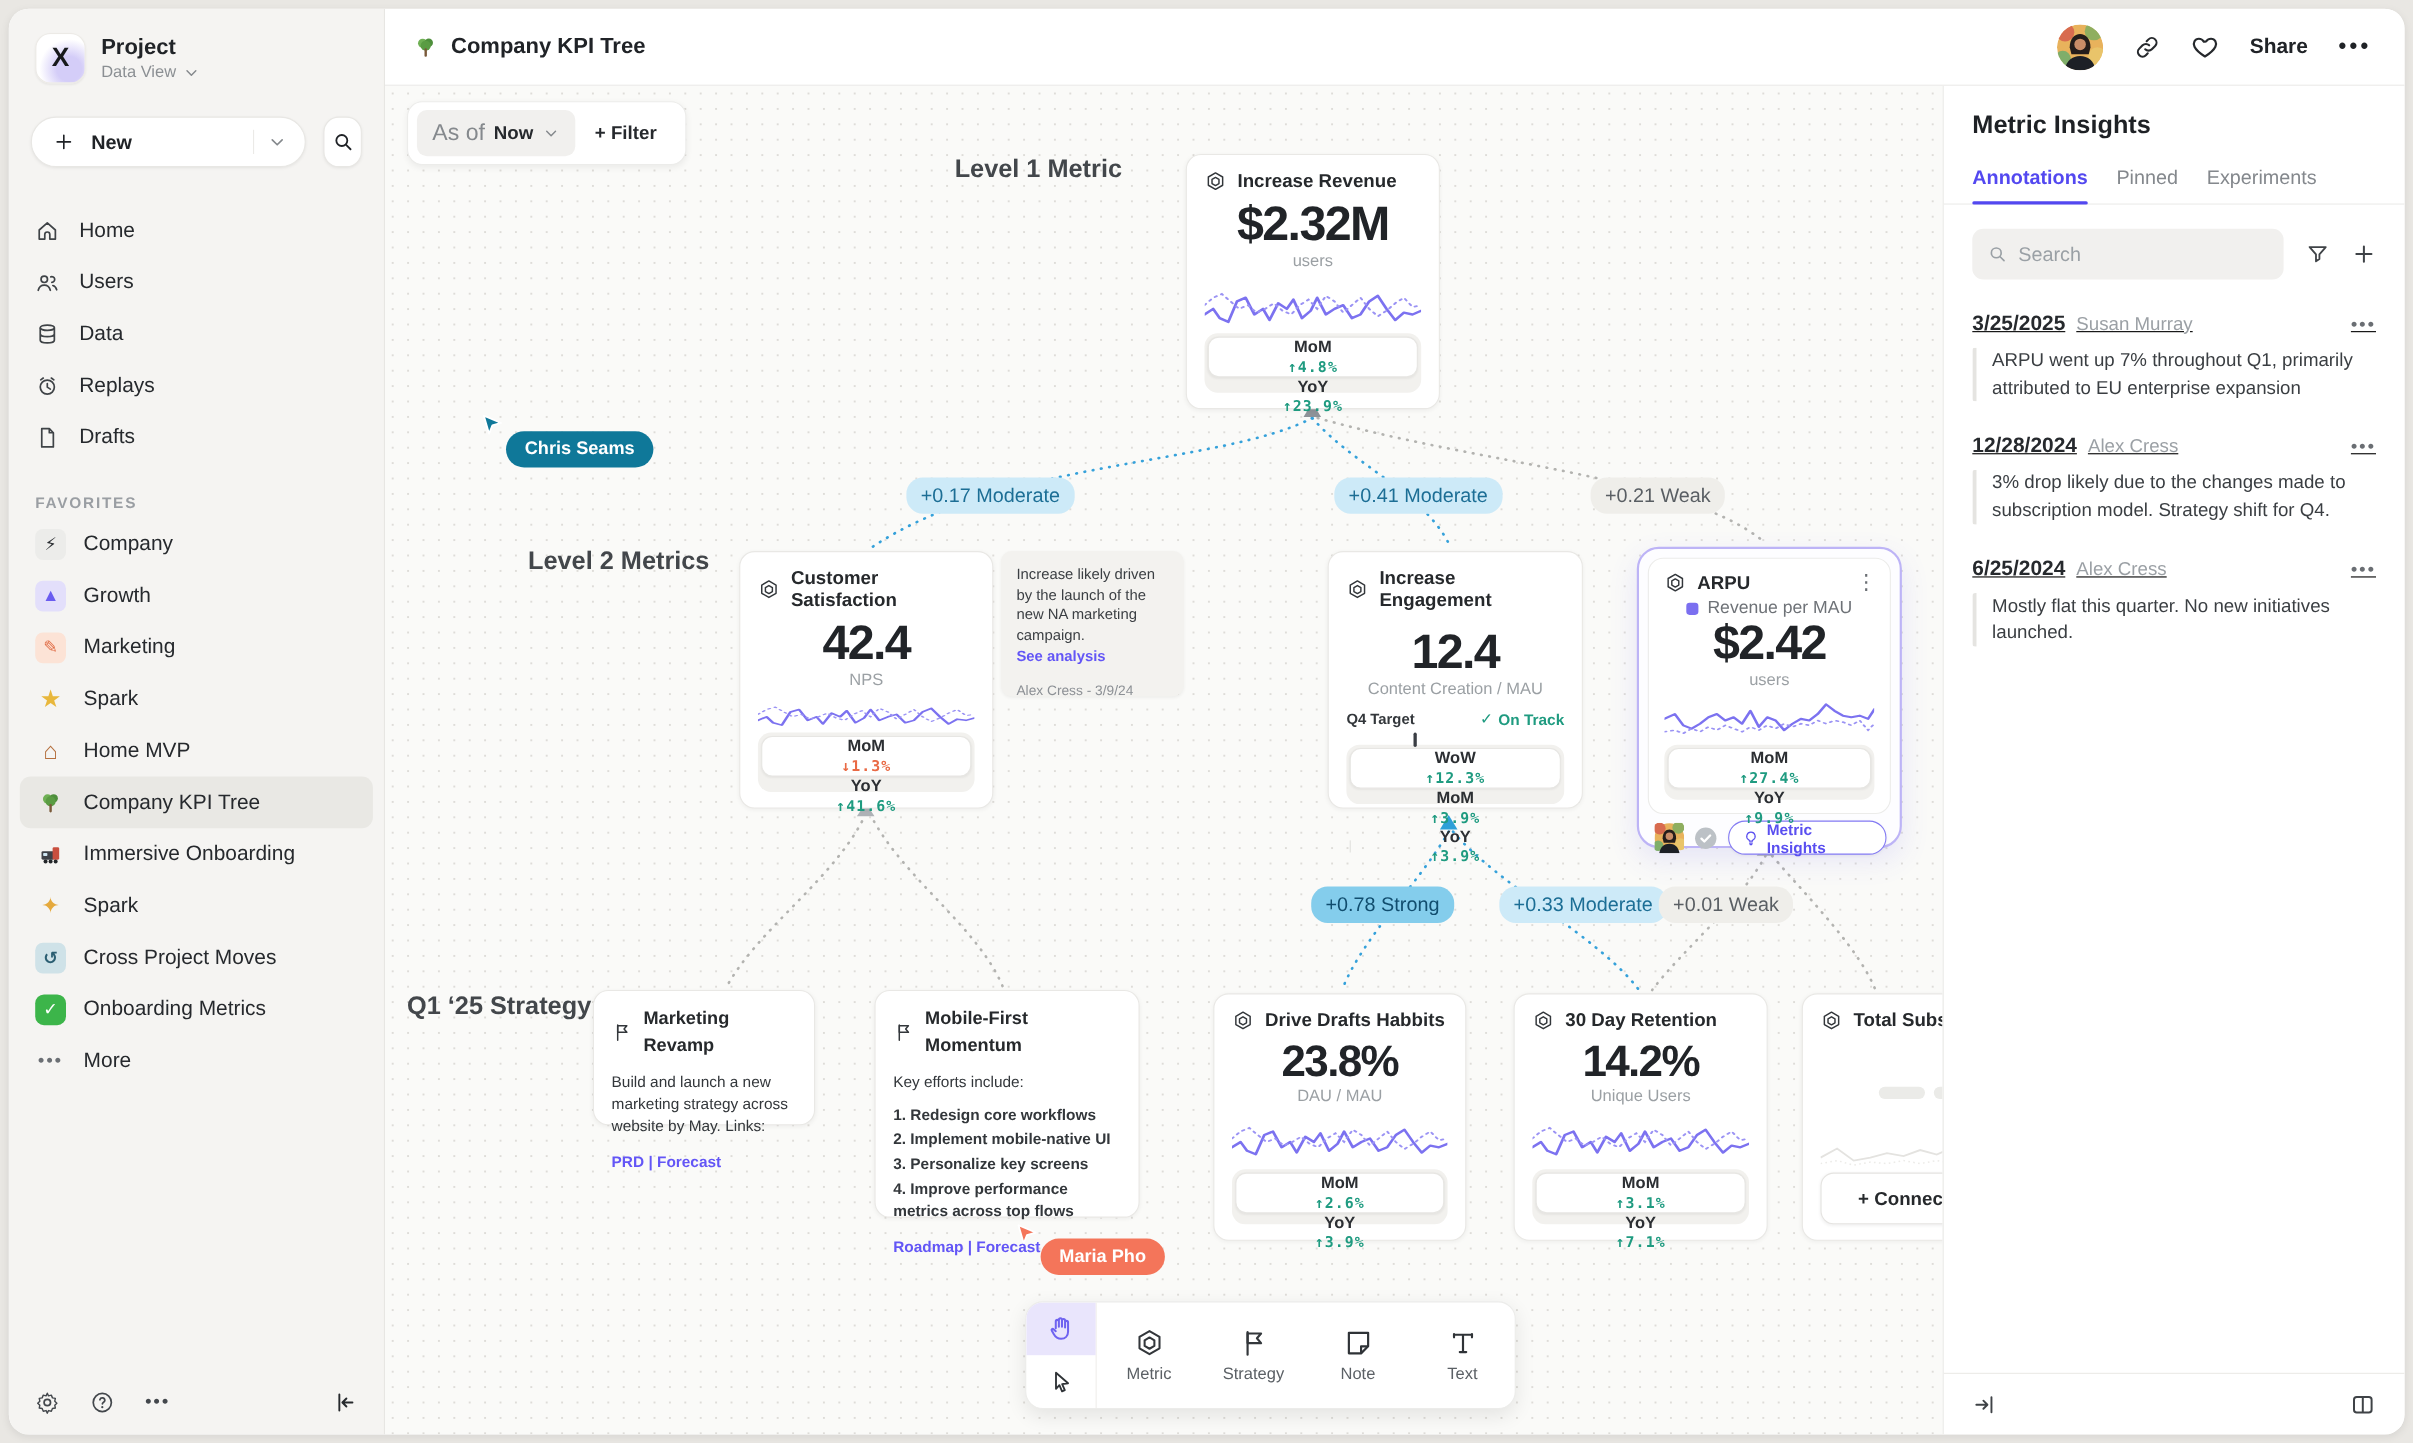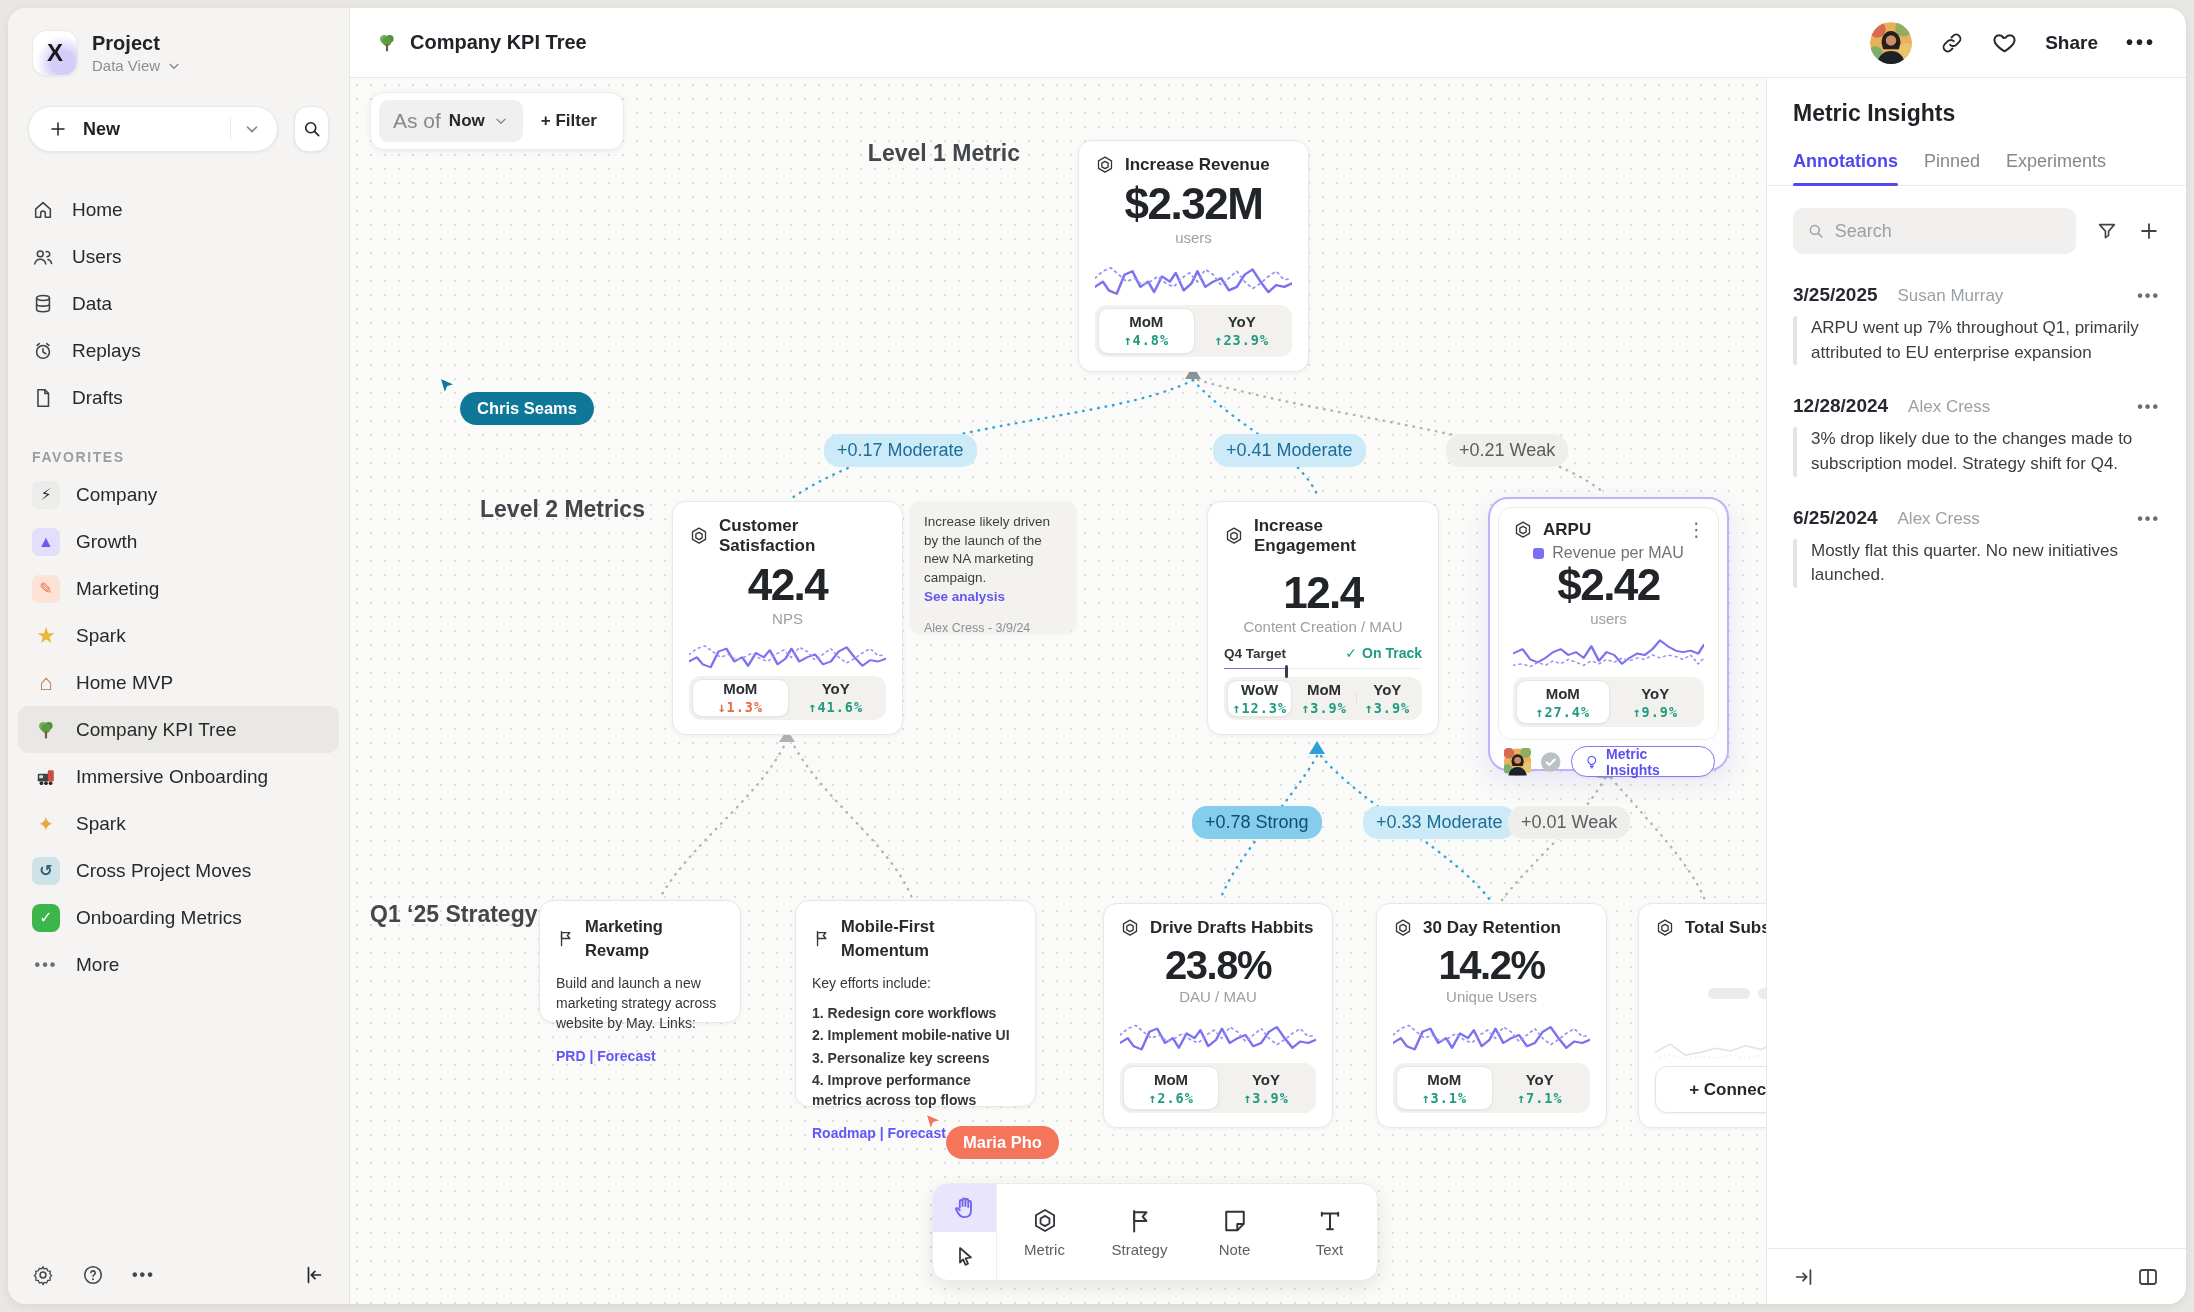--- a/index.html
+++ b/index.html
@@ -72,21 +72,21 @@
 
   .lvl { position:absolute; font-size:23px; font-weight:700; color:#43474b; white-space:nowrap;}
 
   .mcard { position:absolute; background:#fff; border:1px solid #e9e8e5; border-radius:14px;
     box-shadow:0 1px 4px rgba(0,0,0,.05); padding:14px 16px; display:flex; flex-direction:column; }
   .mc-head { display:flex; align-items:center; gap:10px; font-size:17px; font-weight:700; color:#26292c;}
   .mc-val { text-align:center; font-size:44px; font-weight:700; letter-spacing:-1.5px;
     color:#212428; margin-top:6px; line-height:1.05;}
   .mc-unit { text-align:center; font-size:15px; color:#9ba0a4; margin-top:2px;}
   .spark { width:100%; height:54px; margin-top:6px; }
-  .stats { margin-top:auto; background:#f2f1ee; border-radius:12px; display:flex; padding:3px; height:54px;}
+  .stats { margin-top:auto; background:#f2f1ee; border-radius:12px; display:flex; padding:3px; height:54px;flex-direction:column;}
   .cell { flex:1; display:flex; flex-direction:column; align-items:center; justify-content:center; gap:2px; position:relative;}
   .cell.active { background:#fff; border:1px solid #e7e6e3; border-radius:10px; box-shadow:0 1px 2px rgba(0,0,0,.05);}
   .cell.divl::before { content:""; position:absolute; left:0; top:12px; bottom:12px; width:1px; background:#e2e1de;}
   .sl { font-size:15px; font-weight:700; color:#2c2f33; }
   .sv { font-family:"DejaVu Sans Mono",monospace; font-size:13.5px; font-weight:600; letter-spacing:1px;}
   .sv.up { color:#1f9b80; } .sv.down { color:#e96a45; }
 
   .target-row { display:flex; align-items:center; margin-top:10px; }
   .t-label { font-size:13.5px; font-weight:700; color:#33373b; }
   .t-status { margin-left:auto; font-size:14px; font-weight:700; color:#1f9b80; display:flex; gap:5px; align-items:center;}
@@ -155,21 +155,21 @@
   .tab.active { color:#5348f0; font-weight:700; }
   .tab.active::after { content:""; position:absolute; left:0; right:0; bottom:-1px; height:3px;
     background:#5348f0; border-radius:2px; }
   .search-row { display:flex; align-items:center; gap:20px; padding:22px 26px 0; }
   .search-box { flex:1; height:46px; background:#f1f0ee; border-radius:10px; display:flex;
     align-items:center; gap:10px; padding:0 14px; }
   .search-box input { border:none; background:transparent; outline:none; font-size:18px;
     color:#33373b; width:100%; font-family:inherit; }
   .search-box input::placeholder { color:#9aa0a5; }
   .ann { padding:30px 26px 0; }
-  .ann-head { display:flex; align-items:baseline; gap:20px; }
+  .ann-head { display:flex; align-items:baseline; gap:10px;text-decoration:underline; }
   .ann-date { font-size:19px; font-weight:700; color:#26292d; }
   .ann-author { font-size:17px; color:#9ba0a5; }
   .ann-dots { margin-left:auto; color:#6a6e73; font-weight:700; letter-spacing:2px; cursor:pointer;}
   .ann-body { margin-top:10px; border-left:4px solid #e5e4e1; border-radius:3px; padding-left:14px;
     font-size:17px; line-height:1.45; color:#3a3e42; }
   .panel-bottom { margin-top:auto; height:56px; border-top:1px solid #ebeae7; display:flex;
     align-items:center; padding:0 26px; color:#3f4347; }
   .panel-bottom .sp { flex:1; }
 
   .icn { display:inline-flex; flex:none; }

